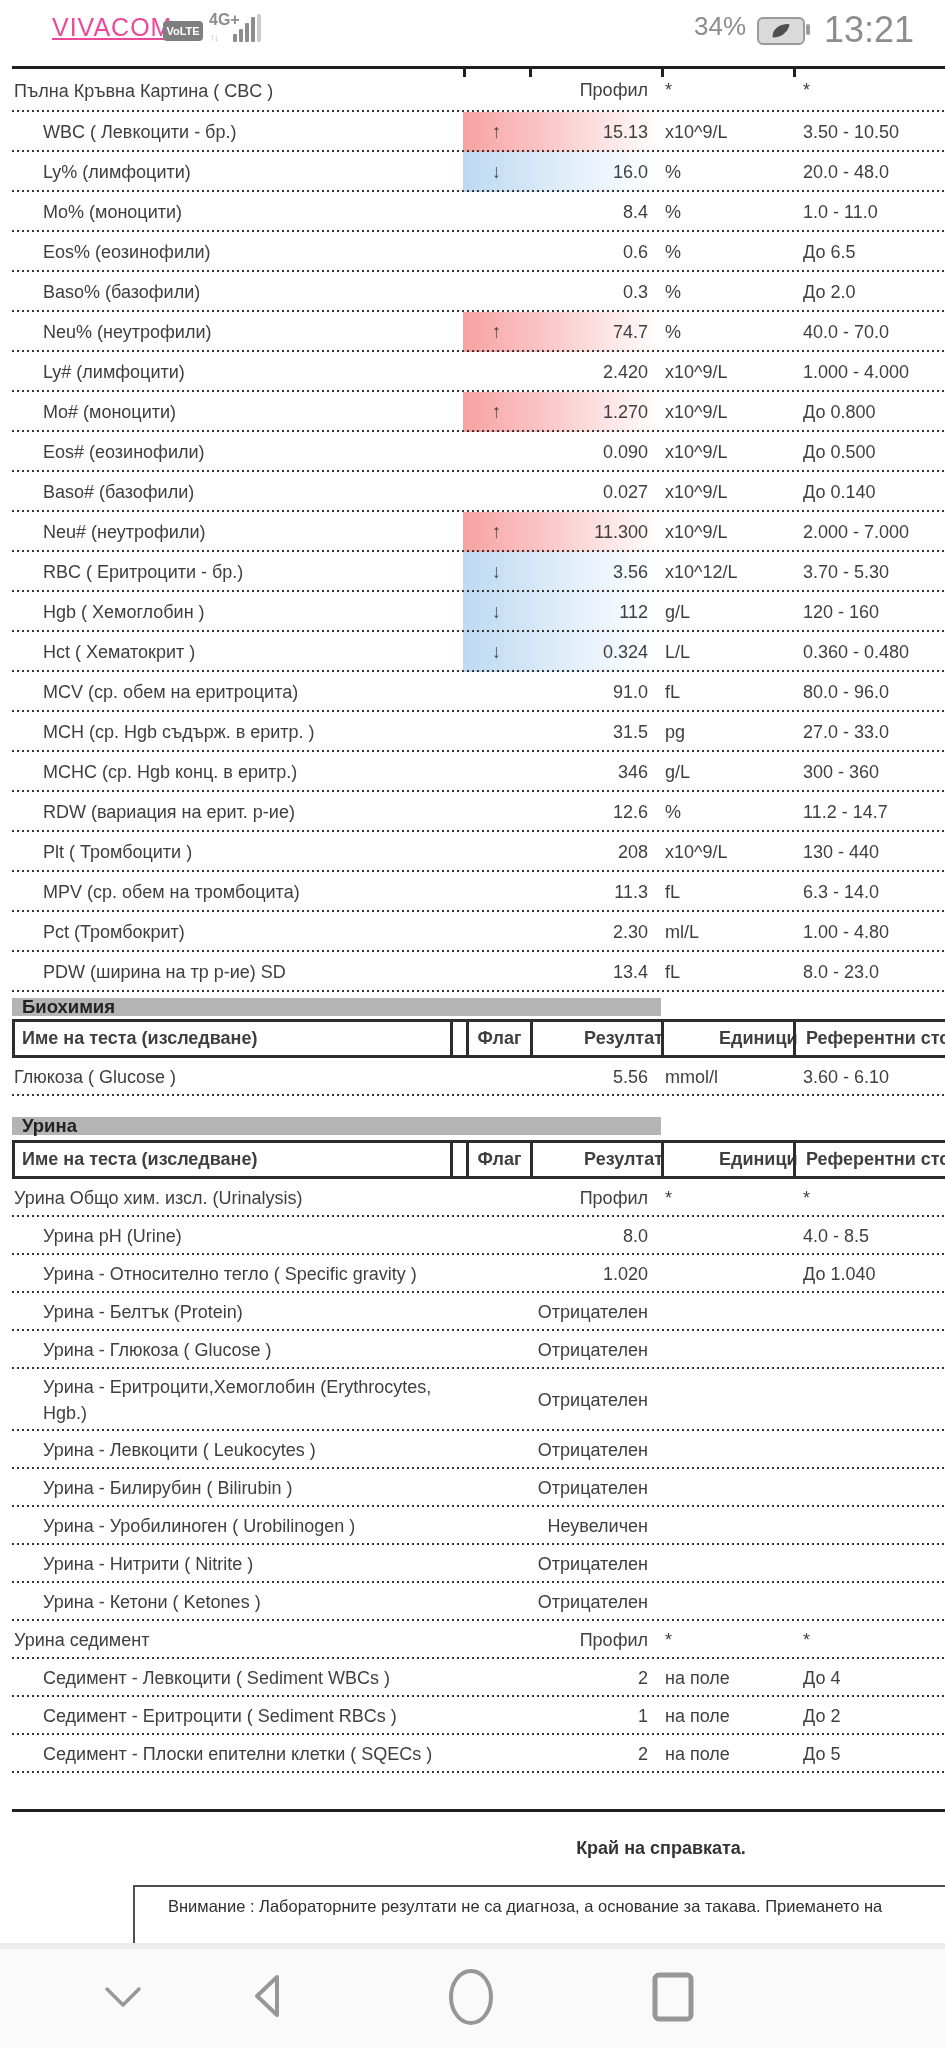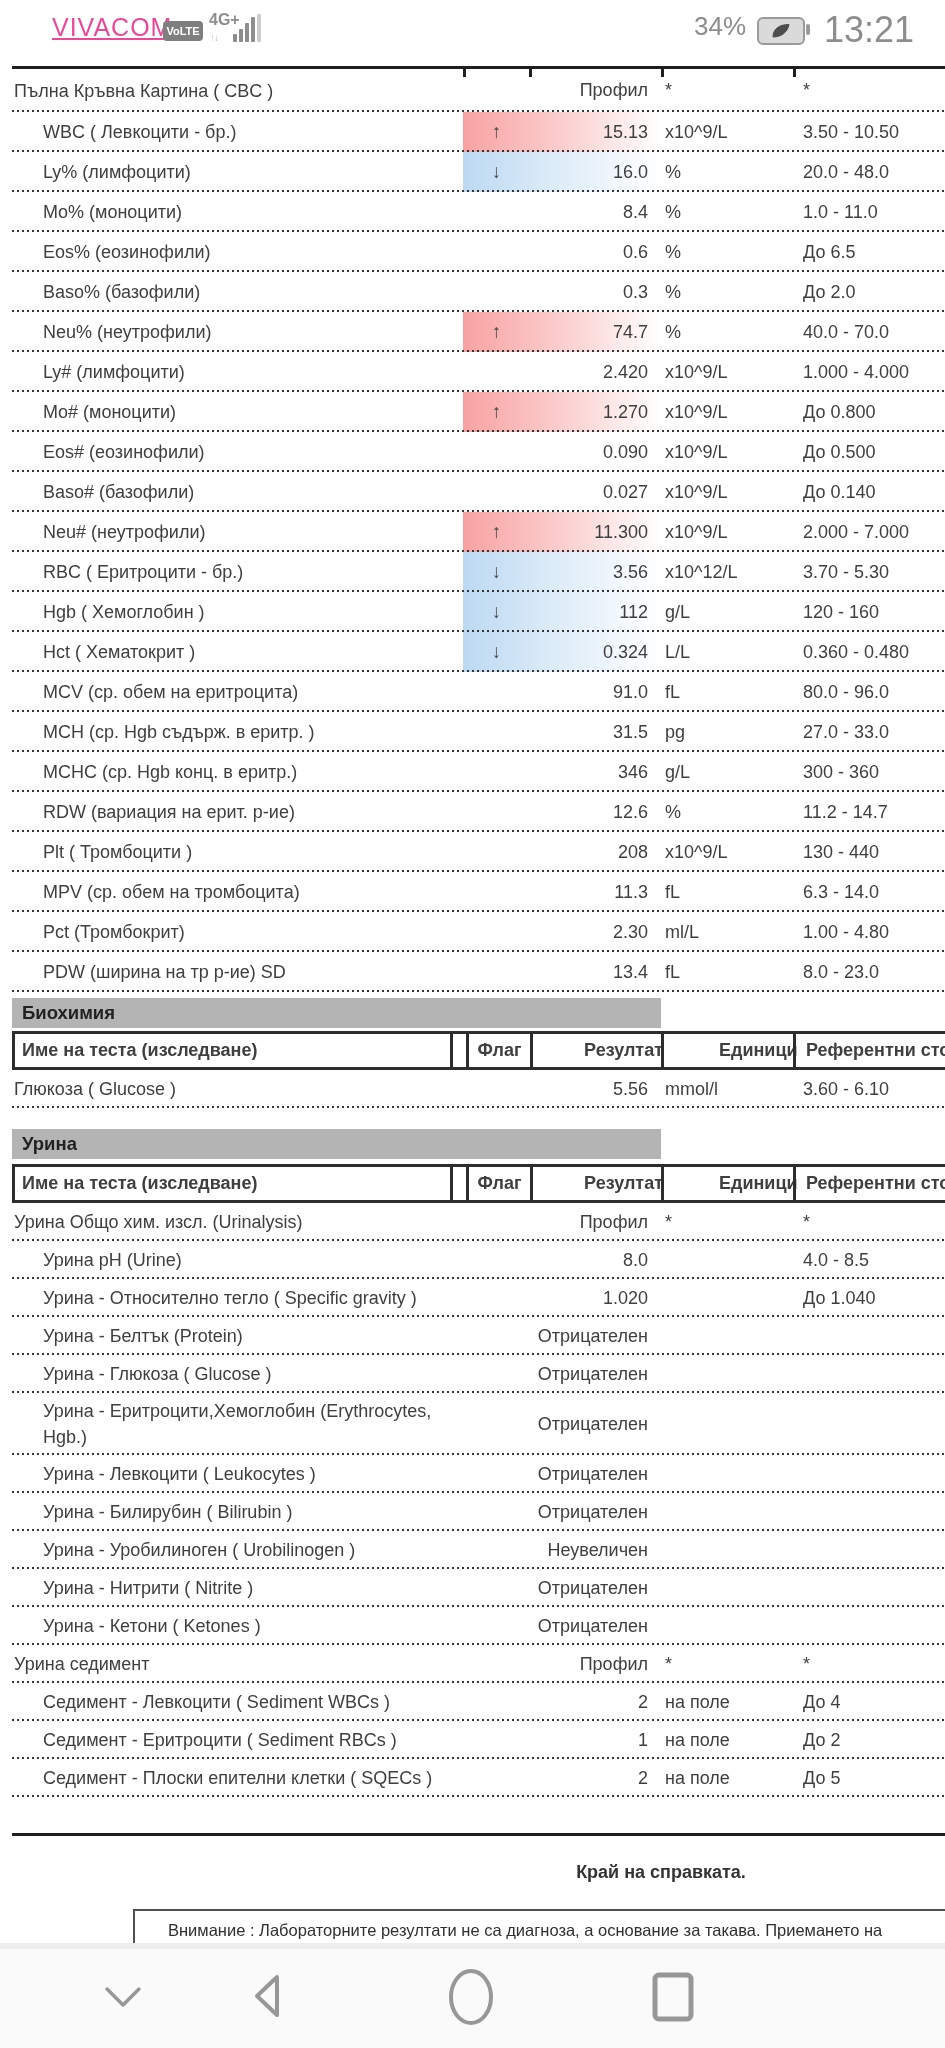--- a/index.html
+++ b/index.html
@@ -35,21 +35,21 @@
   .row .flagc{text-align:center;font-size:19px;color:#4a4a4a;position:relative;}
   .row .result{text-align:right;padding-right:13px;position:relative;}
   .row .units{padding-left:4px;position:relative;}
   .row .ref{padding-left:10px;position:relative;}
   .hl{position:absolute;left:451px;width:198px;top:0;bottom:0;}
   .hl.high{background:linear-gradient(90deg,#f8a2a2 0%,#fbc9c9 45%,#ffffff 100%);}
   .hl.low{background:linear-gradient(90deg,#bcd9f2 0%,#dcebf8 45%,#ffffff 100%);}
   #cbc-rows .row.top{height:43px;}
   .urows .row{height:38px;}
   .urows .row.tall{height:62px;}
-  .banner{width:649px;height:30px;background:#b4b4b4;display:flex;align-items:center;
+  .banner{width:649px;height:18px;background:#b4b4b4;display:flex;align-items:center;
           font-weight:bold;font-size:18.5px;color:#222;padding-left:10px;box-sizing:border-box;}
   .thead{position:relative;height:39px;box-sizing:border-box;border-top:3px solid #2d2d2d;
          border-bottom:3px solid #2d2d2d;border-left:3px solid #2d2d2d;
          display:grid;grid-template-columns:451px 67px 131px 132px 1fr;align-items:center;
          font-weight:bold;font-size:18px;}
   .thead .vline{position:absolute;top:0;bottom:0;width:3px;background:#2d2d2d;}
   .thead .name{padding-left:7px;}
   .thead .flagc{text-align:center;}
   .thead .result{text-align:right;padding-right:1px;}
   .thead .units{padding-left:7px;margin-left:48px;}

